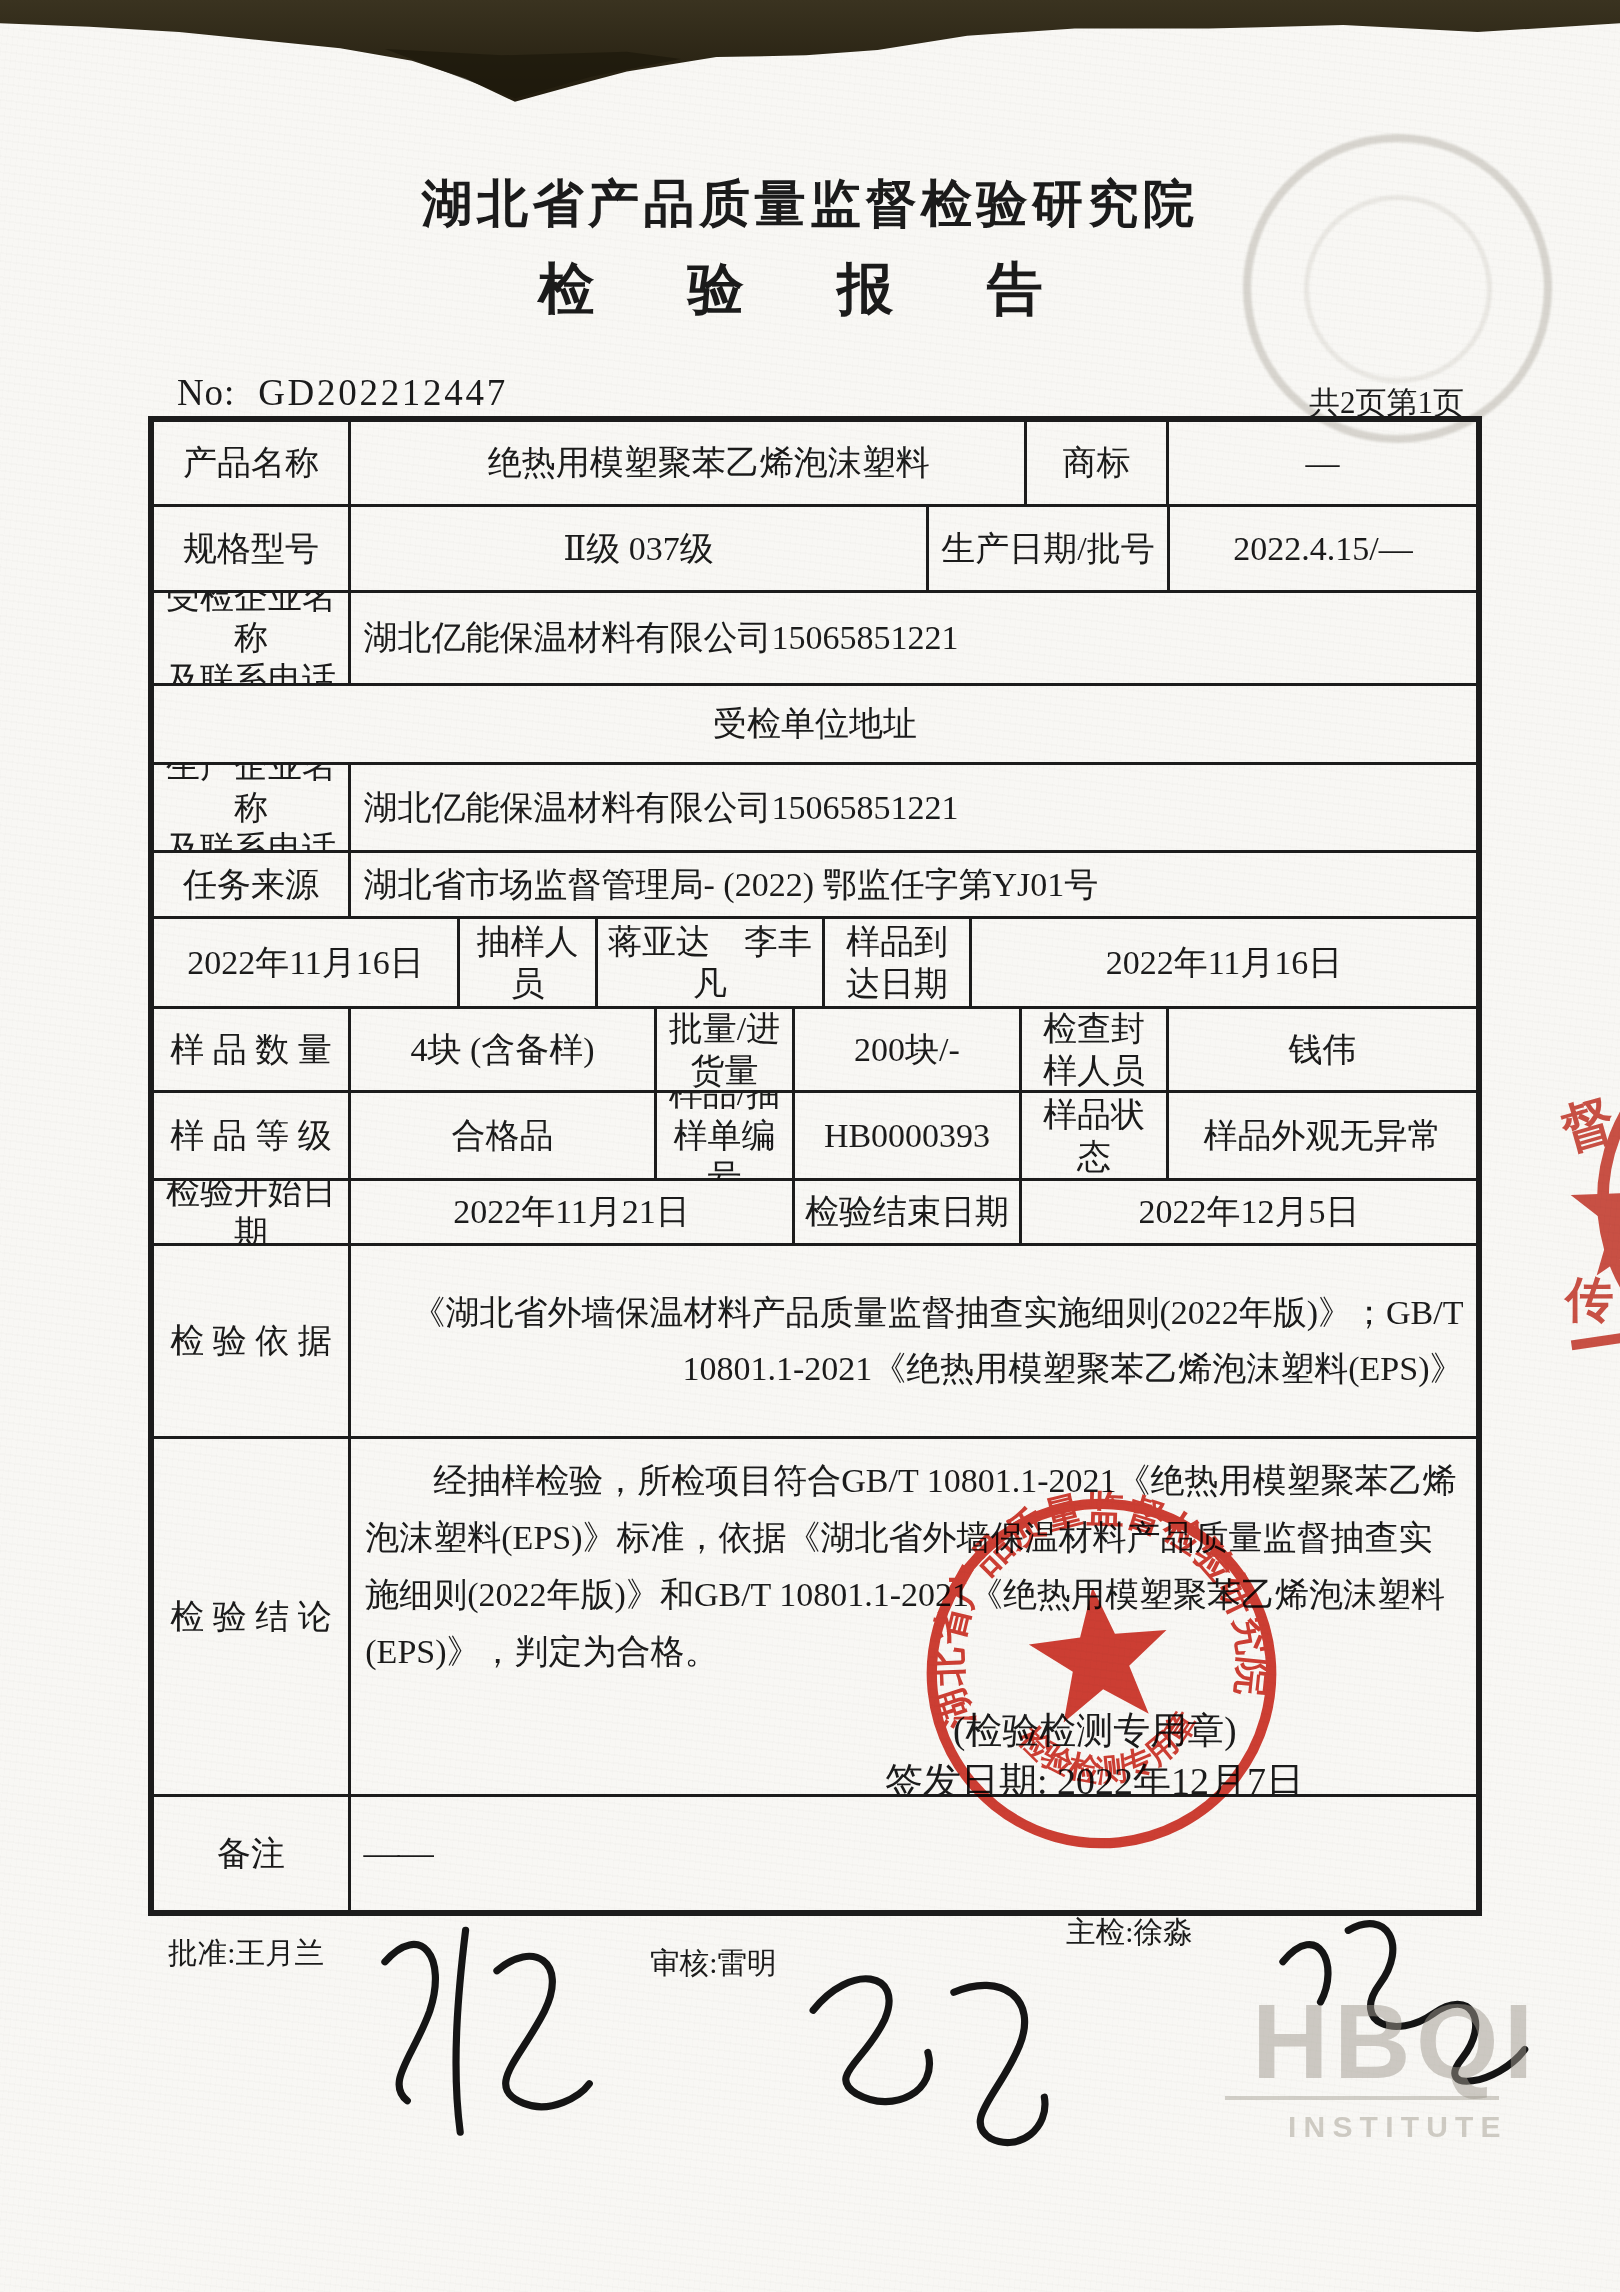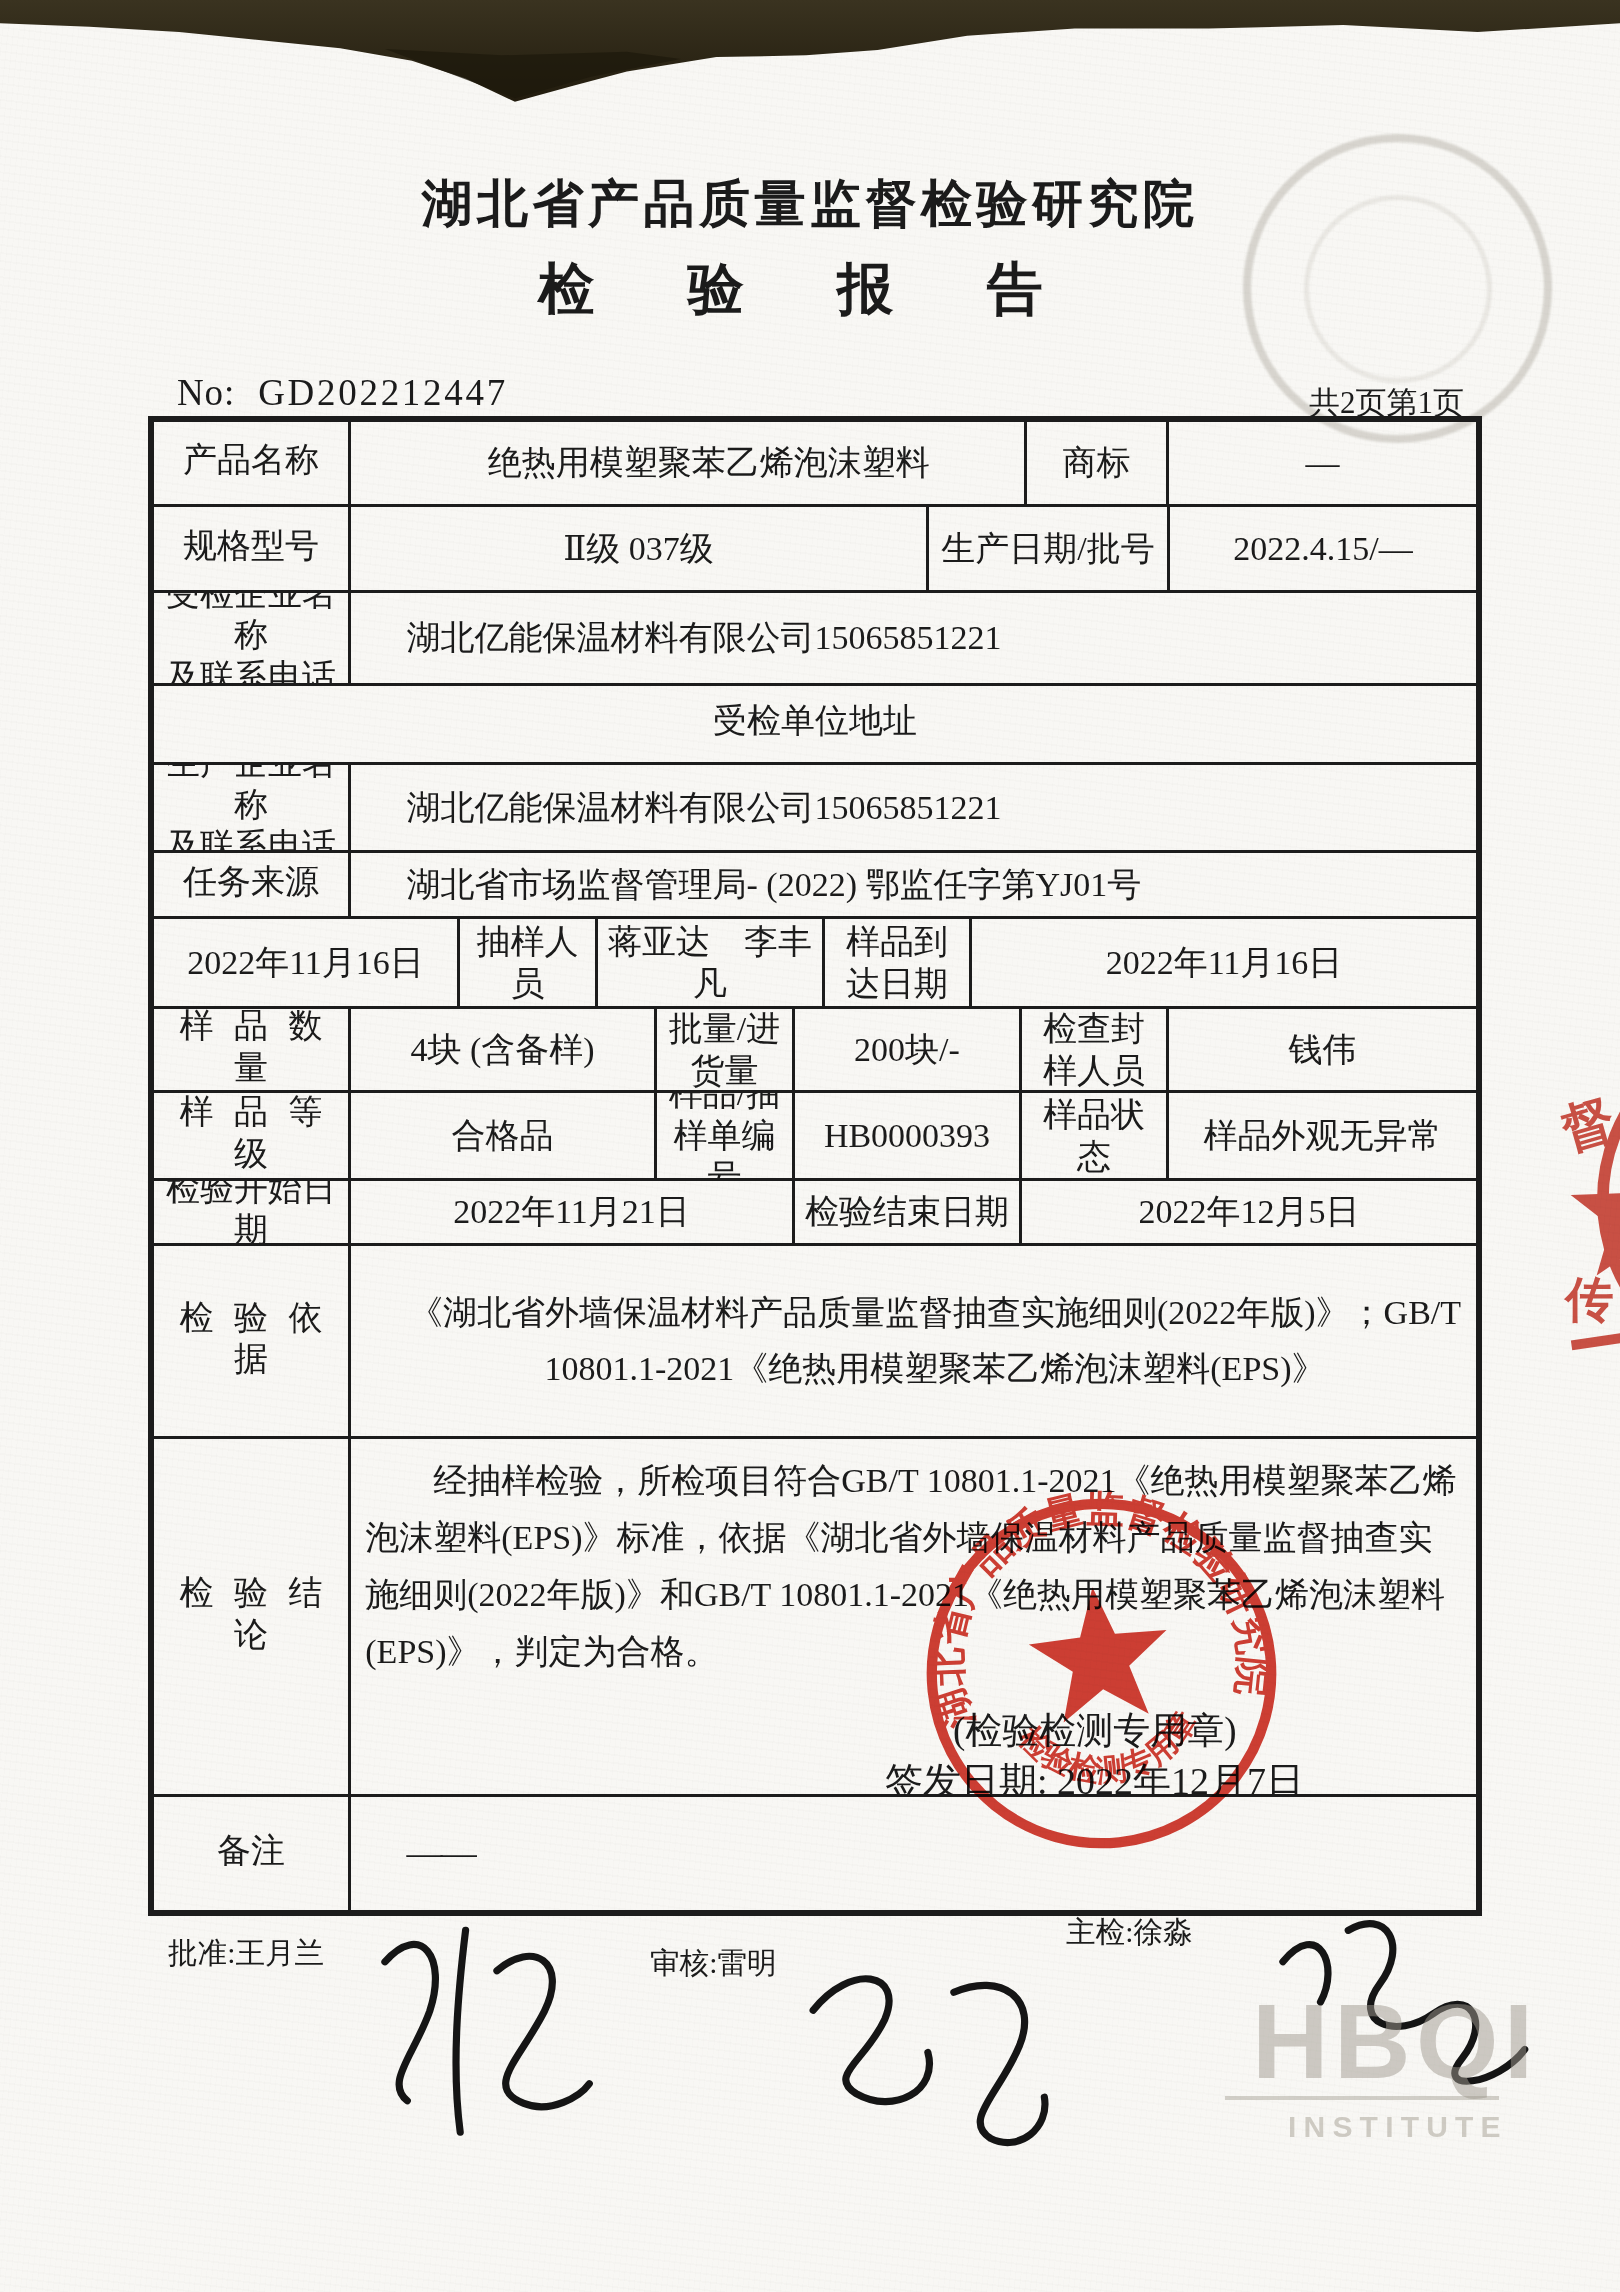--- a/index.html
+++ b/index.html
@@ -36,24 +36,24 @@
   .no-line .num{margin-left:23px;letter-spacing:2.7px;}
   .page-info{position:absolute;left:1309px;top:382px;font-size:31px;}
   
   .rtable{position:absolute;left:148px;top:416px;width:1334px;height:1500px;
     border:6.3px solid var(--line);display:flex;flex-direction:column;}
   .row{display:flex;border-bottom:3.6px solid var(--line);flex:0 0 auto;}
   .row:last-child{border-bottom:none;flex:1 1 auto;}
   .cell{border-right:3.6px solid var(--line);display:flex;align-items:center;justify-content:center;
     text-align:center;font-size:34px;line-height:1.22;overflow:hidden;padding:1.8px 5.4px;}
   .cell:last-child{border-right:none;flex:1 1 auto;}
-  .cell.left{justify-content:flex-start;text-align:center;padding:1.8px 12.5px;margin-left:43px;}
+  .cell.left{justify-content:flex-start;text-align:right;padding:1.8px 12.5px;}
   .cell.top{align-items:flex-start;}
   .two-line{white-space:pre-line;}
-  .w220{flex:0 0 197px;font-family:Liberation Mono, monospace;} .w342{flex:0 0 306px;} .w154{flex:0 0 138px;}
+  .w220{flex:0 0 197px;} .w342{flex:0 0 306px;} .w154{flex:0 0 138px;}
   .w254{flex:0 0 227px;} .w164{flex:0 0 147px;}
   .w755{flex:0 0 676px;padding-left:48px;} .w159{flex:0 0 142px;} .w645{flex:0 0 578px;}
   .w269{flex:0 0 241px;} .w496{flex:0 0 444px;}
   .conclusion-cell{position:relative;display:block;text-align:left;padding:12.5px 14.3px;}
   .conclusion-text{font-size:34px;line-height:57px;text-indent:2em;}
   .basis-text{font-size:34px;line-height:56px;}
   .stamp-note{position:absolute;left:602px;top:269px;font-size:37px;}
   .issue-date{position:absolute;left:534px;top:319px;font-size:38px;}
   .remark-dash{font-size:36px;letter-spacing:-1.8px;}
   

